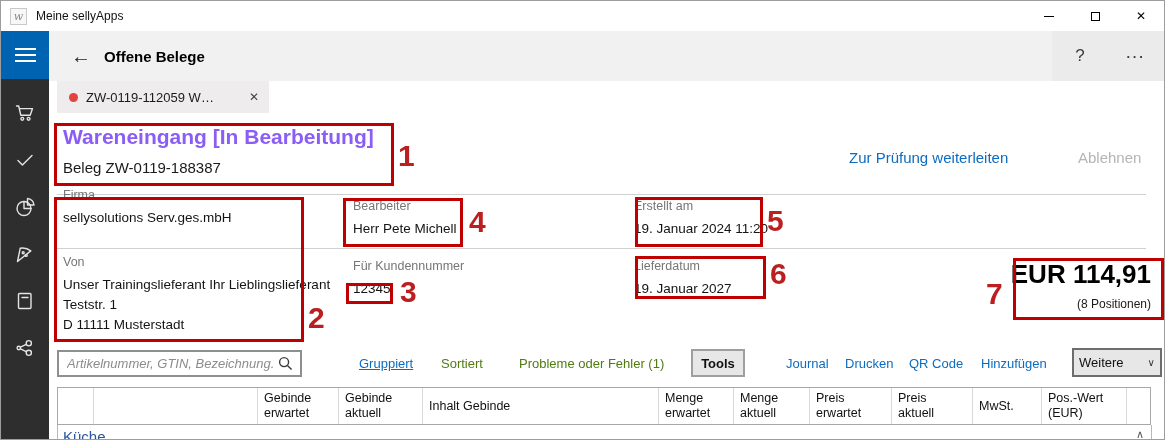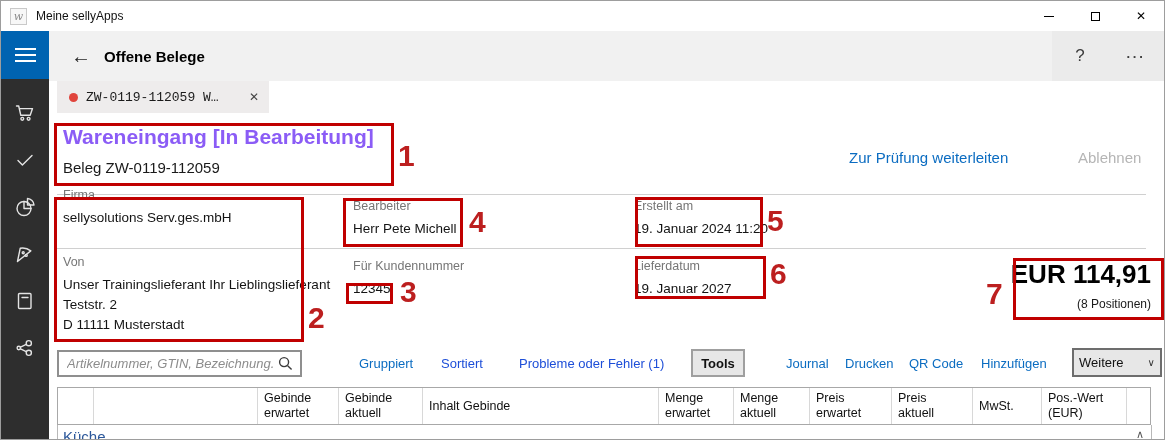--- a/index.html
+++ b/index.html
@@ -39,21 +39,21 @@
   .appbar-title { position:absolute; left:55px; top:0; height:50px; display:flex; align-items:center; font-size:15px; font-weight:700; color:#000; }
   .appbar-user { position:absolute; left:537px; top:0; height:50px; display:flex; align-items:center; font-size:15px; color:#1268bd; cursor:default; }
   .help-btn, .more-btn { position:absolute; top:0; width:56px; height:50px; border:none; background:#ebebeb; color:#3c3c3c; }
   .help-btn { right:56px; font-size:17px; }
   .more-btn { right:0; font-size:13px; letter-spacing:2px; font-weight:700; }
 
   
   .tabrow { position:absolute; left:48px; top:80px; right:0; height:32px; background:#fff; }
   .tab { position:absolute; left:8px; top:0; width:212px; height:32px; background:#eeecec; display:flex; align-items:center; padding:0 10px 0 12px; cursor:default; }
   .tab-dot { width:9px; height:9px; border-radius:50%; background:#e0443c; margin-right:8px; flex:none; }
-  .tab-label { font-size:13px; color:#1b1b1b; white-space:nowrap; flex:1;font-family:Liberation Mono, monospace; }
+  .tab-label { font-size:13px; color:#1b1b1b; white-space:nowrap; flex:1; }
   .tab-close { border:none; background:transparent; font-size:12px; color:#444; padding:0 0 0 6px; }
 
   
   .content { position:absolute; left:48px; top:112px; right:0; bottom:0; background:#fff; }
   .doc-title { position:absolute; left:14px; top:12px; font-size:21px; font-weight:700; color:#8b5cf6; }
   .doc-subtitle { position:absolute; left:14px; top:46px; font-size:15px; color:#1a1a1a; }
   .action-forward { position:absolute; left:800px; top:36px; font-size:15px; color:#0b6cc1; background:none; border:none; cursor:default; }
   .action-reject { position:absolute; left:1029px; top:36px; font-size:15px; color:#b5b5b5; background:none; border:none; cursor:default; }
   .divider { position:absolute; left:8px; right:18px; height:1px; background:#d0d0d0; }
   .div1 { top:81px; } .div2 { top:135px; }
@@ -72,22 +72,22 @@
   .total-positions { font-size:12px; color:#1a1a1a; margin-top:7px; }
 
   
   .search-box { position:absolute; left:8px; top:237px; width:245px; height:27px; border:2px solid #8f8f8f; background:#fff; display:flex; align-items:center; }
   .search-input { flex:1; border:none; outline:none; font-family:"Liberation Sans", sans-serif; font-style:italic; font-size:13px; color:#333; padding:0 4px 0 8px; min-width:0; background:transparent; }
   .search-input::placeholder { color:#8c8c8c; font-style:italic; }
   .search-btn { border:none; background:transparent; padding:0 7px 0 0; display:flex; align-items:center; }
   .search-btn svg { stroke:#3c3c3c; fill:none; stroke-width:1.5; }
   .tb-link { position:absolute; top:243px; font-size:13px; background:none; border:none; cursor:default; white-space:nowrap; }
   .blue { color:#0b6cc1; }
-  .dark { color:#1d4ed8; }
-  .lk-gruppiert { left:310px; }
+  .dark { color:#4d7c0f; }
+  .lk-gruppiert { left:310px; text-decoration:underline; }
   .lk-sortiert { left:392px; }
   .lk-probleme { left:470px; }
   .lk-journal { left:737px; }
   .lk-drucken { left:796px; }
   .lk-qrcode { left:860px; }
   .lk-hinzufuegen { left:932px; }
   .tools-btn { position:absolute; left:642px; top:236px; width:54px; height:28px; background:#e7e7e7; border:2px solid #9f9f9f; font-size:13px; color:#111; font-family:"Liberation Sans", sans-serif;font-weight:bold; }
   .weitere-btn { position:absolute; left:1023px; top:235px; width:90px; height:29px; background:#e7e7e7; border:2px solid #6d6d6d; font-size:13px; color:#111; display:flex; align-items:center; justify-content:center; gap:24px; font-family:"Liberation Sans", sans-serif; }
   .weitere-btn .chev { font-size:10px; color:#333; }
 
@@ -203,21 +203,21 @@
   <div class="tabrow">
     <div class="tab">
       <span class="tab-dot"></span>
       <span class="tab-label">ZW-0119-112059 W…</span>
       <button class="tab-close">✕</button>
     </div>
   </div>
 
   <div class="content">
     <div class="doc-title">Wareneingang [In Bearbeitung]</div>
-    <div class="doc-subtitle">Beleg ZW-0119-112059</div>
+    <div class="doc-subtitle">Beleg ZW-0119-188387</div>
     <button class="action-forward">Zur Prüfung weiterleiten</button>
     <button class="action-reject">Ablehnen</button>
 
     <div class="divider div1"></div>
     <div class="divider div2"></div>
 
     <div class="field f-firma">
       <div class="flabel">Firma</div>
       <div class="fvalue">sellysolutions Serv.ges.mbH</div>
     </div>
@@ -226,21 +226,21 @@
       <div class="fvalue">Herr Pete Michell</div>
     </div>
     <div class="field f-erstellt">
       <div class="flabel">Erstellt am</div>
       <div class="fvalue">19. Januar 2024 11:20</div>
     </div>
     <div class="field f-von">
       <div class="flabel">Von</div>
       <div class="fvalue">
         <div>Unser Trainingslieferant Ihr Lieblingslieferant</div>
-        <div>Teststr. 2</div>
+        <div>Teststr. 1</div>
         <div>D 11111 Musterstadt</div>
       </div>
     </div>
     <div class="field f-kunde">
       <div class="flabel">Für Kundennummer</div>
       <div class="fvalue">12345</div>
     </div>
     <div class="field f-liefer">
       <div class="flabel">Lieferdatum</div>
       <div class="fvalue">19. Januar 2027</div>

